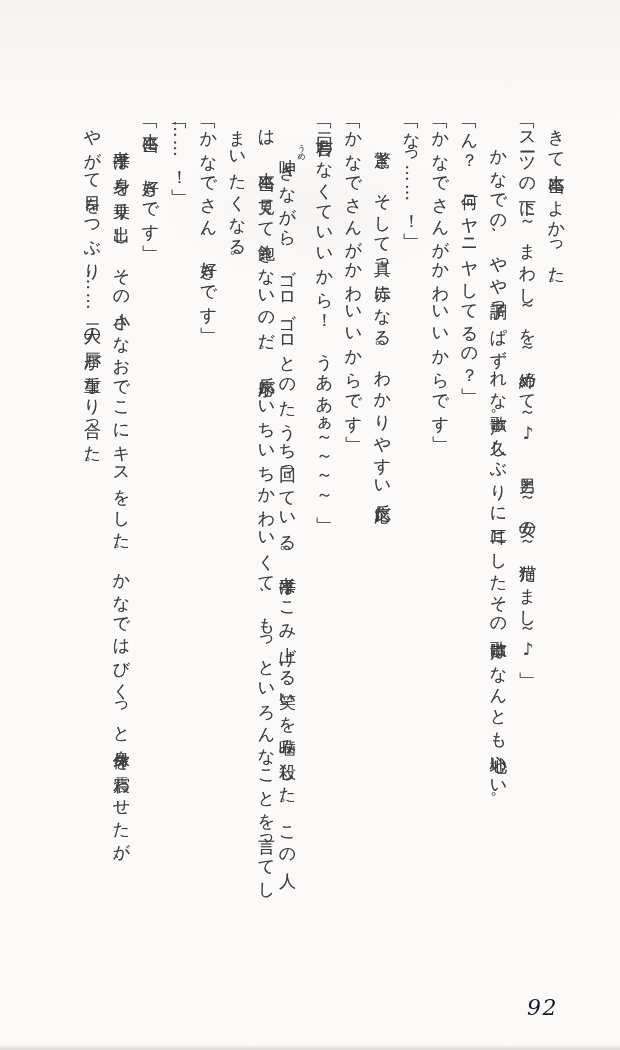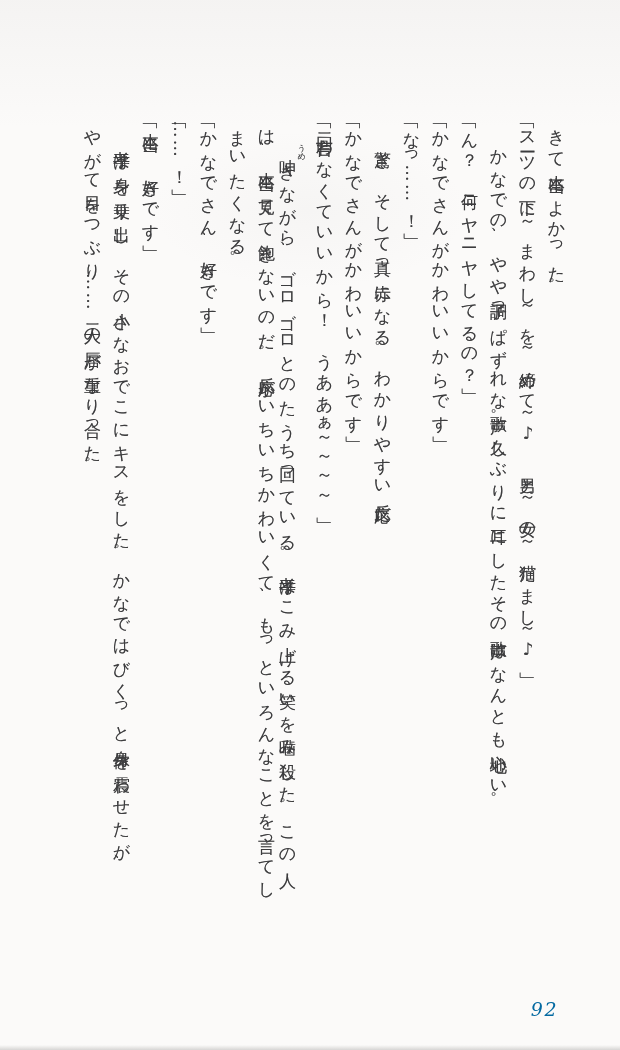--- a/index.html
+++ b/index.html
@@ -63,23 +63,23 @@
   .tcol ruby rt {
     font-size: 8px;
     letter-spacing: 0;
     color: #4a4a4c;
   }
   .page-number {
     position: absolute;
     right: 62px;
     bottom: 30px;
     font-style: italic;
-    font-size: 19px;
+    font-size: 22px;
     letter-spacing: 1.5px;
-    color: #0369a1;
+    color: #0f172a;
   }
 </style>
 </head>
 <body>
 
 <div class="page">
   <div class="shade-top"></div>
   <div class="shade-blotch"></div>
   <div class="text-block">
       <p class="tcol">きて本当によかった。</p>

